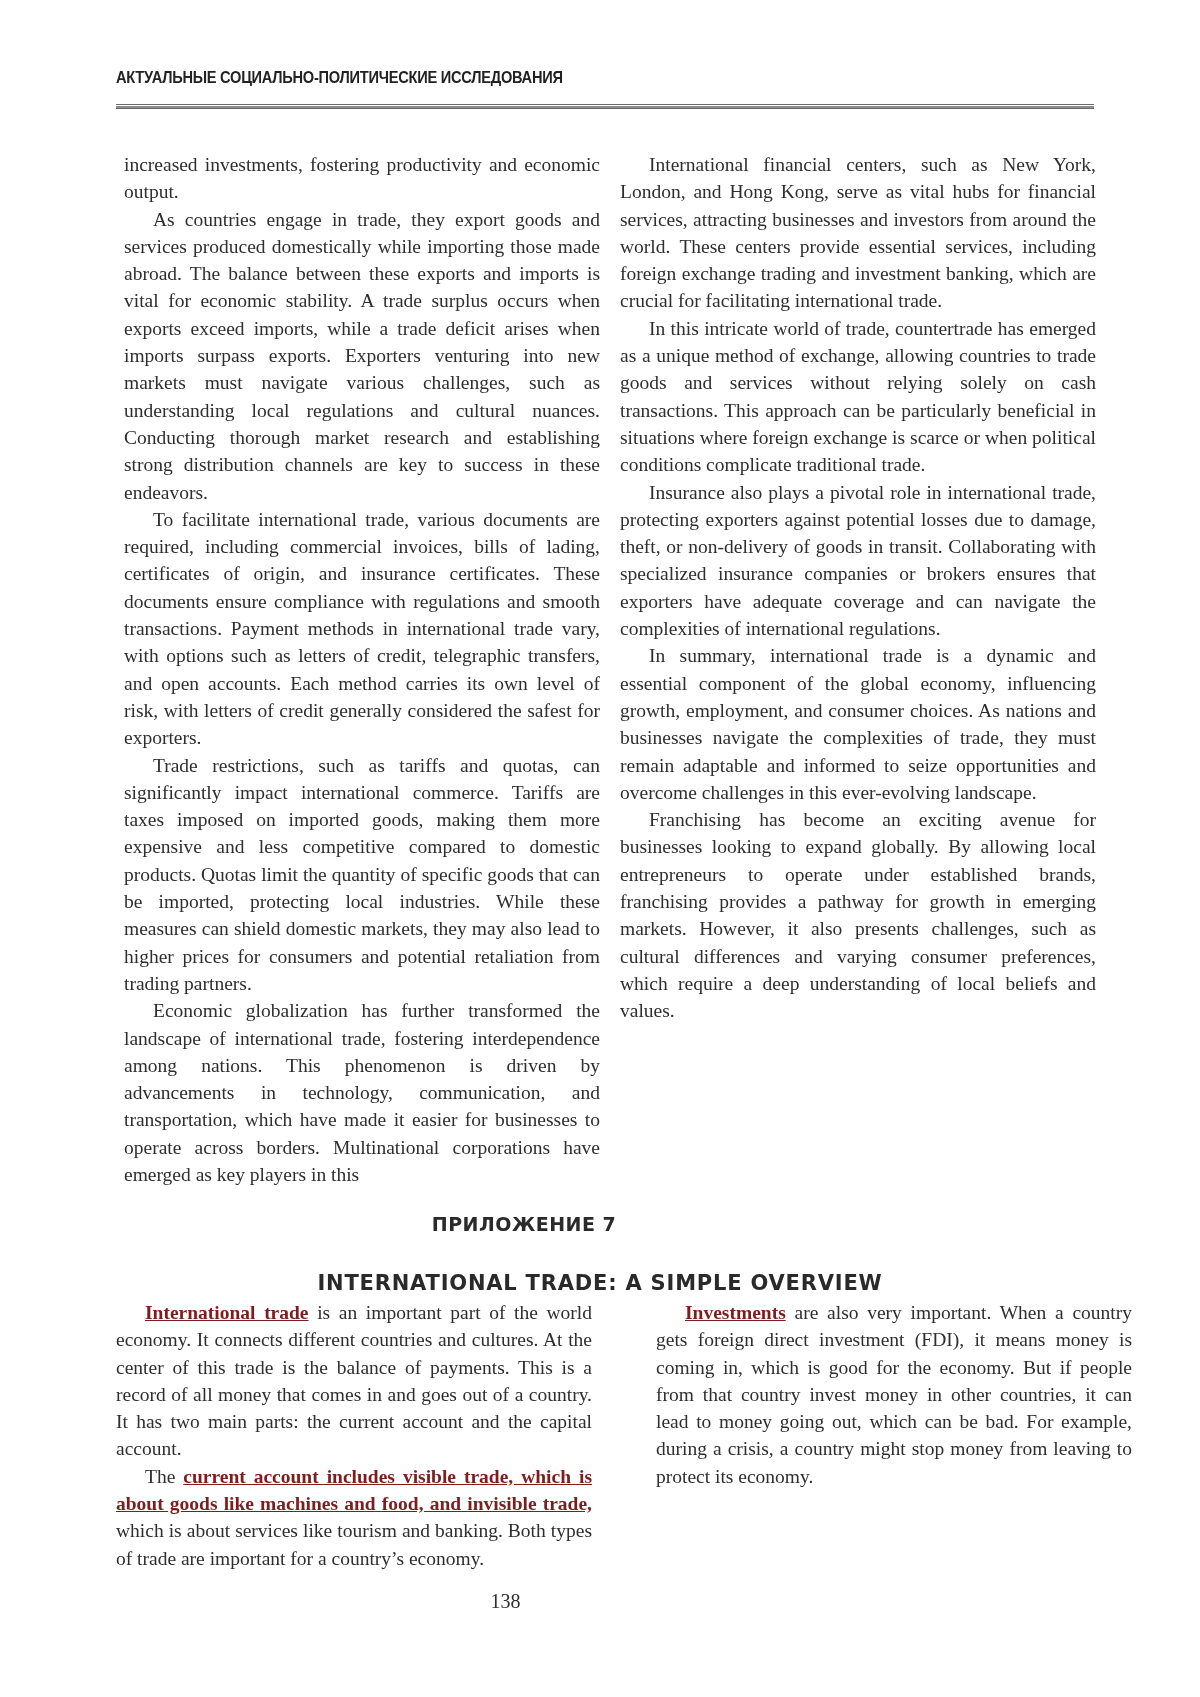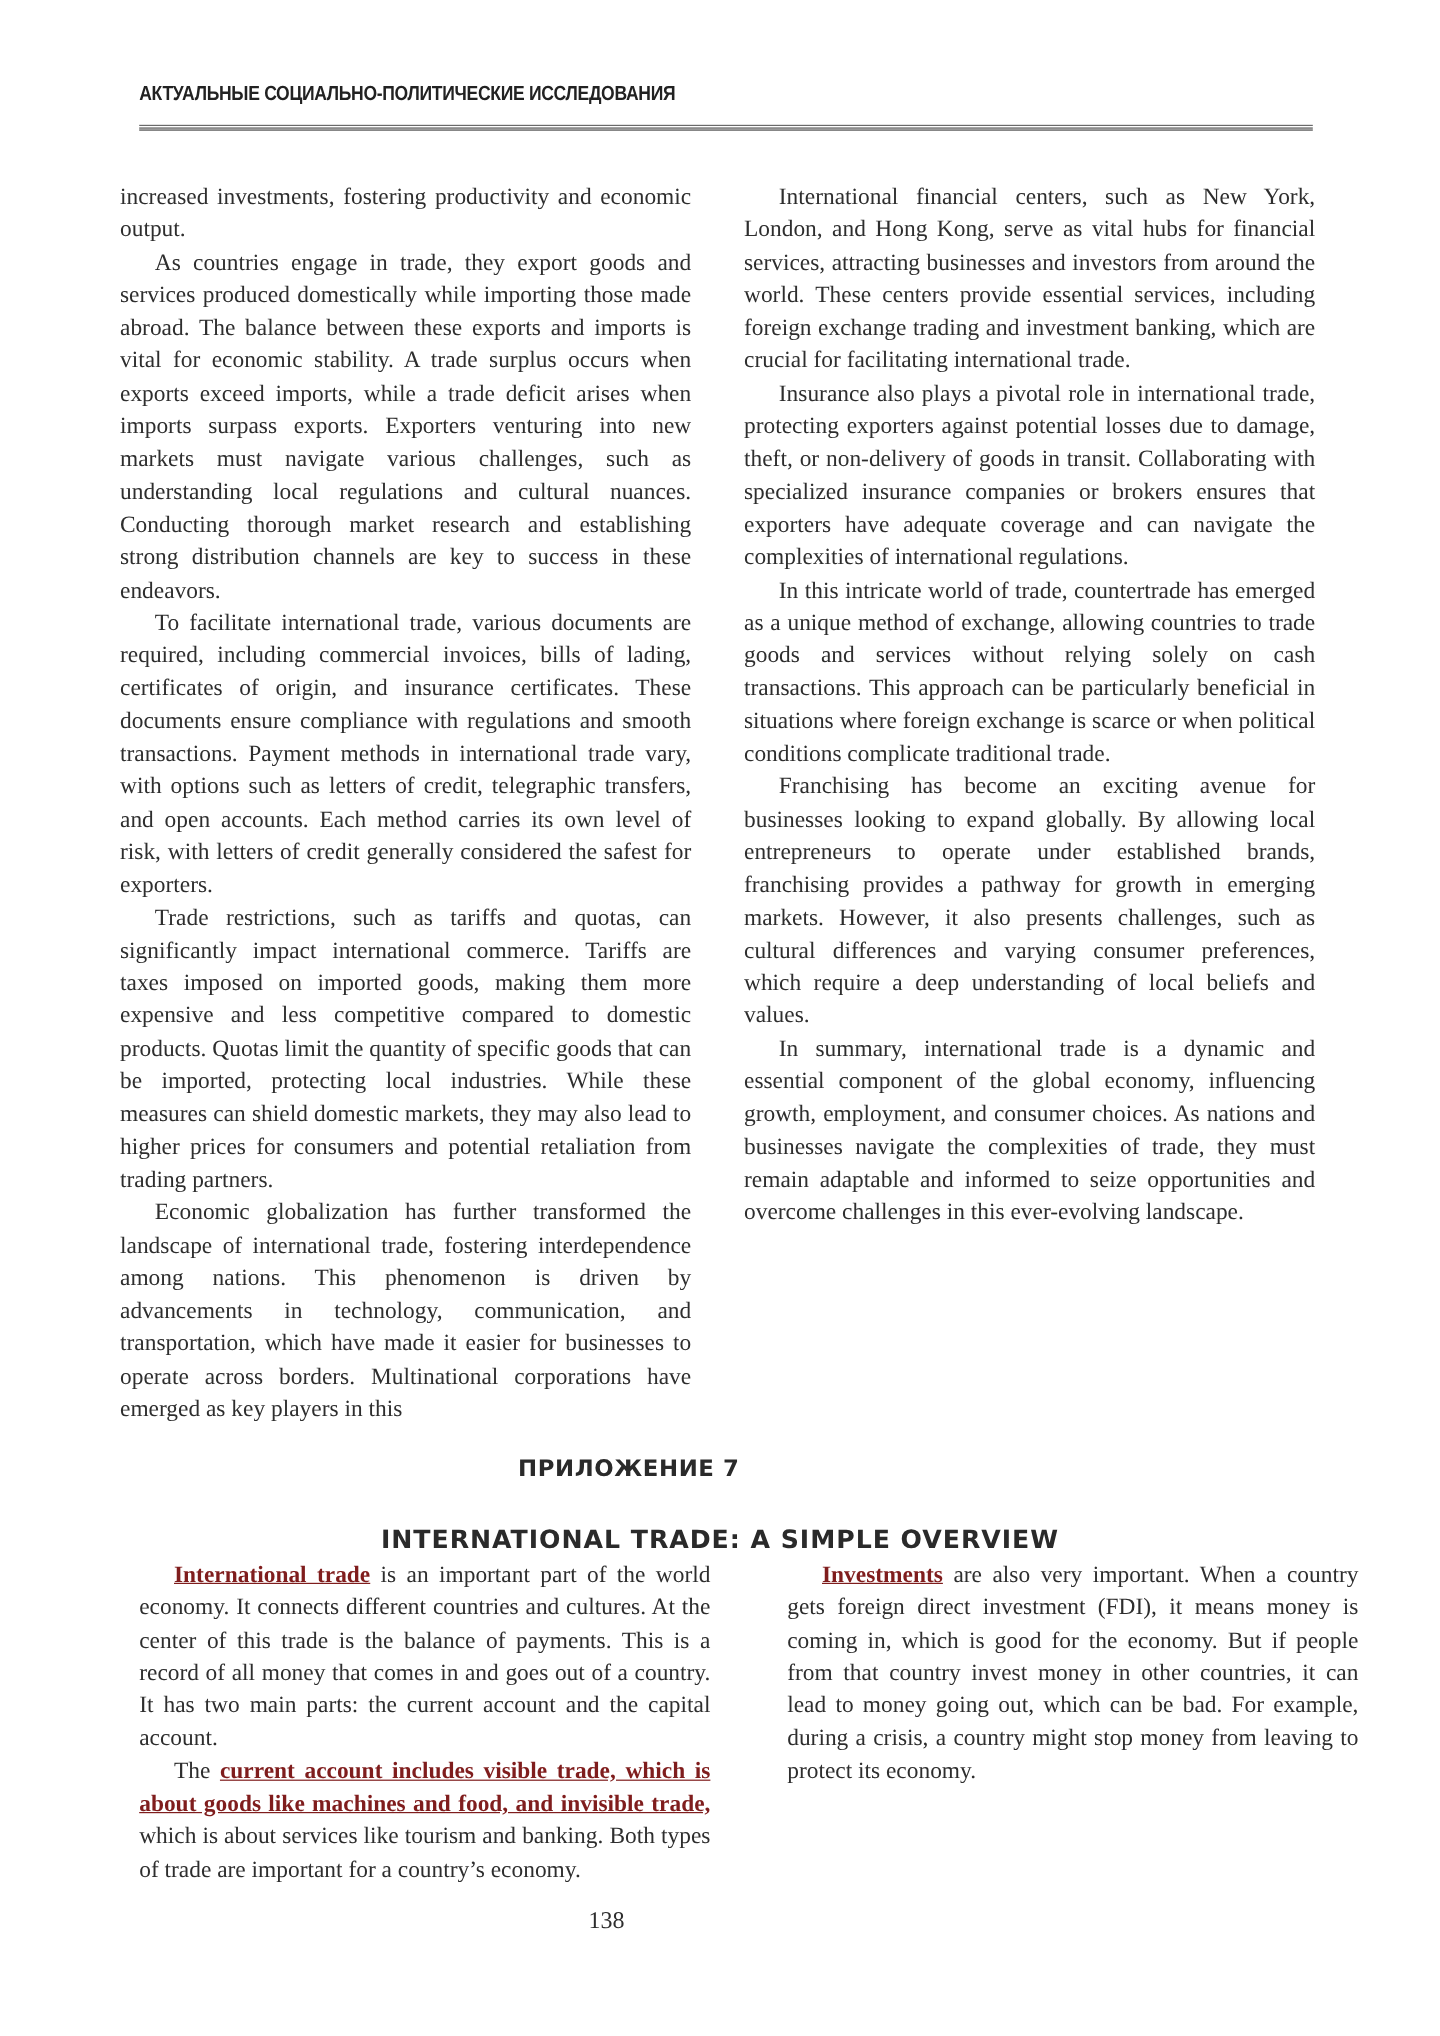--- a/index.html
+++ b/index.html
@@ -17,21 +17,21 @@
 
   .col {
     position: absolute; width: 476px;
     font-family: "Liberation Serif", serif; font-size: 19.5px; line-height: 27.3px;
     text-align: justify; text-align-last: left; color: #2e2e2e;
   }
   .col p { margin: 0; text-indent: 29px; }
   .col p.noindent { text-indent: 0; }
   .col b { font-weight: bold; color: #7f1d1d; text-decoration: underline; }
 
-  #col-left-1  { left: 100px; top: 151px; }
+  #col-left-1  { left: 124px; top: 151px; }
   #col-right-1 { left: 620px; top: 151px; }
 
   .appendix-title {
     position: absolute; left: 0; width: 1048px; top: 1213px; text-align: center;
     font-family: "DejaVu Sans", sans-serif; font-weight: bold; font-size: 19px; letter-spacing: 0.5px;
     color: #2a2a2a;
   }
   .section-title {
     position: absolute; left: 0; width: 1200px; top: 1271px; text-align: center;
     font-family: "DejaVu Sans", sans-serif; font-weight: bold; font-size: 21px; letter-spacing: 0.8px;
@@ -58,24 +58,24 @@
 <div class="col" id="col-left-1">
   <p class="noindent">increased investments, fostering productivity and economic output.</p>
   <p>As countries engage in trade, they export goods and services produced domestically while importing those made abroad. The balance between these exports and imports is vital for economic stability. A trade surplus occurs when exports exceed imports, while a trade deficit arises when imports surpass exports. Exporters venturing into new markets must navigate various challenges, such as understanding local regulations and cultural nuances. Conducting thorough market research and establishing strong distribution channels are key to success in these endeavors.</p>
   <p>To facilitate international trade, various documents are required, including commercial invoices, bills of lading, certificates of origin, and insurance certificates. These documents ensure compliance with regulations and smooth transactions. Payment methods in international trade vary, with options such as letters of credit, telegraphic transfers, and open accounts. Each method carries its own level of risk, with letters of credit generally considered the safest for exporters.</p>
   <p>Trade restrictions, such as tariffs and quotas, can significantly impact international commerce. Tariffs are taxes imposed on imported goods, making them more expensive and less competitive compared to domestic products. Quotas limit the quantity of specific goods that can be imported, protecting local industries. While these measures can shield domestic markets, they may also lead to higher prices for consumers and potential retaliation from trading partners.</p>
   <p>Economic globalization has further transformed the landscape of international trade, fostering interdependence among nations. This phenomenon is driven by advancements in technology, communication, and transportation, which have made it easier for businesses to operate across borders. Multinational corporations have emerged as key players in this</p>
 </div>
 
 <div class="col" id="col-right-1">
   <p>International financial centers, such as New York, London, and Hong Kong, serve as vital hubs for financial services, attracting businesses and investors from around the world. These centers provide essential services, including foreign exchange trading and investment banking, which are crucial for facilitating international trade.</p>
+  <p>In this intricate world of trade, countertrade has emerged as a unique method of exchange, allowing countries to trade goods and services without relying solely on cash transactions. This approach can be particularly beneficial in situations where foreign exchange is scarce or when political conditions complicate traditional trade.</p>
   <p>Insurance also plays a pivotal role in international trade, protecting exporters against potential losses due to damage, theft, or non-delivery of goods in transit. Collaborating with specialized insurance companies or brokers ensures that exporters have adequate coverage and can navigate the complexities of international regulations.</p>
-  <p>In this intricate world of trade, countertrade has emerged as a unique method of exchange, allowing countries to trade goods and services without relying solely on cash transactions. This approach can be particularly beneficial in situations where foreign exchange is scarce or when political conditions complicate traditional trade.</p>
+  <p>In summary, international trade is a dynamic and essential component of the global economy, influencing growth, employment, and consumer choices. As nations and businesses navigate the complexities of trade, they must remain adaptable and informed to seize opportunities and overcome challenges in this ever-evolving landscape.</p>
   <p>Franchising has become an exciting avenue for businesses looking to expand globally. By allowing local entrepreneurs to operate under established brands, franchising provides a pathway for growth in emerging markets. However, it also presents challenges, such as cultural differences and varying consumer preferences, which require a deep understanding of local beliefs and values.</p>
-  <p>In summary, international trade is a dynamic and essential component of the global economy, influencing growth, employment, and consumer choices. As nations and businesses navigate the complexities of trade, they must remain adaptable and informed to seize opportunities and overcome challenges in this ever-evolving landscape.</p>
 </div>
 
 <div class="appendix-title">ПРИЛОЖЕНИЕ 7</div>
 <div class="section-title">INTERNATIONAL TRADE: A SIMPLE OVERVIEW</div>
 
 <div class="col" id="col-left-2">
   <p><b>International trade</b><span> is an important part of the world economy. It connects different countries and cultures. At the center of this trade is the balance of payments. This is a record of all money that comes in and goes out of a country. It has two main parts: the current account and the capital account.</span></p>
   <p><span>The </span><b>current account includes visible trade, which is about goods like machines and food, and invisible trade,</b><span> which is about services like tourism and banking. Both types of trade are important for a country’s economy.</span></p>
 </div>
 

